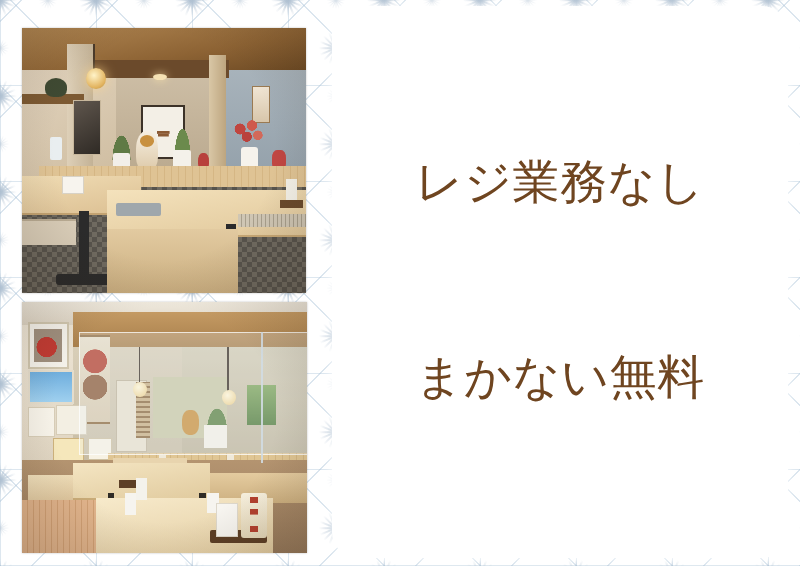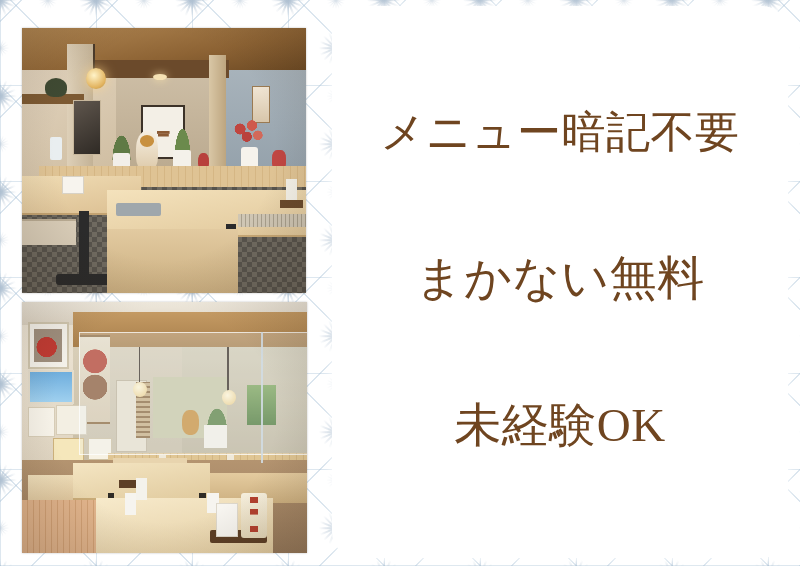--- a/index.html
+++ b/index.html
@@ -2464,19 +2464,18 @@
     <div class="ph b-menusign">
         <b></b>
       </div>
     <div class="ph b-guard"></div>
     <div class="ph b-guardpost"></div>
     <div class="photo-vignette"></div>
   </div>
 
   <div class="copy-card">
     <div class="copy-list">
-      <div class="copy-line sz-2">メニュー暗記不要</div>
+      <div class="copy-line">レジ業務なし</div>
       <div class="copy-line">まかない無料</div>
-      <div class="copy-line">未経験OK</div>
     </div>
   </div>
 
 </div>
 
 </body></html>

